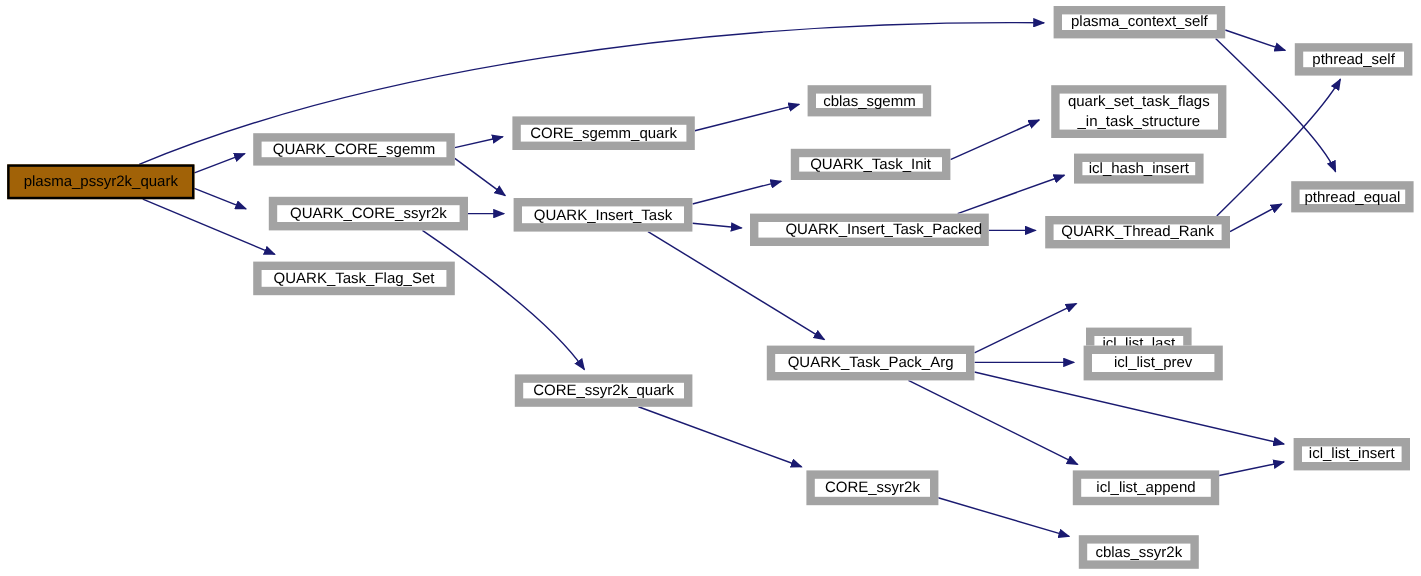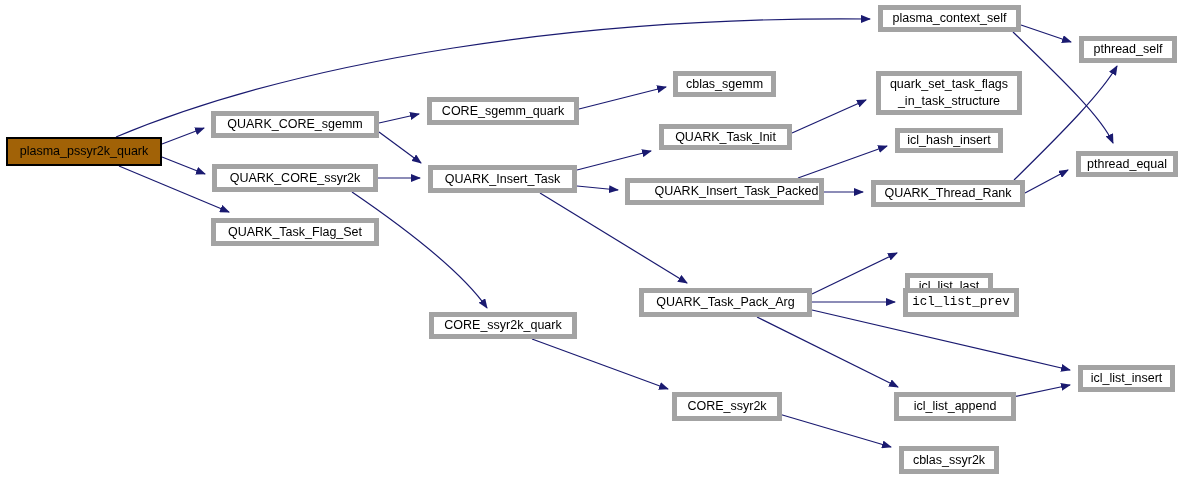--- a/index.html
+++ b/index.html
@@ -8,21 +8,21 @@
     width:1184px;height:480px;
     background:#ffffff;
     font-family:"Liberation Sans", sans-serif;
     overflow:hidden;
   }
   .canvas svg{position:absolute;left:0;top:0;width:1184px;height:480px;}
   .node{
     position:absolute;
     box-sizing:border-box;
     background:#ffffff;
-    border:5px solid #a3a3a3;
+    border:7px solid #a3a3a3;
     display:flex;align-items:center;justify-content:center;
     font-size:12.5px;color:#000000;
     white-space:pre-line;text-align:center;
     line-height:1.35;
     cursor:pointer;
   }
   .node.highlight{
     background:#a16207;
     border:2px solid #000000;
   }
@@ -62,36 +62,36 @@
         <path d="M757,317 L898,387" fill="none" stroke="#1a1a70" stroke-width="1.2" marker-end="url(#arrow)"></path>
         <path d="M812,310 L1070,370" fill="none" stroke="#1a1a70" stroke-width="1.2" marker-end="url(#arrow)"></path>
         <path d="M1003,399 L1070,385" fill="none" stroke="#1a1a70" stroke-width="1.2" marker-end="url(#arrow)"></path>
         <path d="M532,339 L668,389" fill="none" stroke="#1a1a70" stroke-width="1.2" marker-end="url(#arrow)"></path>
         <path d="M779,414 L891,447" fill="none" stroke="#1a1a70" stroke-width="1.2" marker-end="url(#arrow)"></path>
       </g>
   </svg>
   <div id="nodes-layer">
       <div class="node highlight" style="left: 6px; top: 137px; width: 156px; height: 29px;">plasma_pssyr2k_quark</div>
       <div class="node" style="left: 211px; top: 111px; width: 168px; height: 27px;">QUARK_CORE_sgemm</div>
-      <div class="node" style="left: 212px; top: 164px; width: 166px; height: 28px;">QUARK_CORE_ssyr2k</div>
+      <div class="node" style="left: 224px; top: 164px; width: 166px; height: 28px;">QUARK_CORE_ssyr2k</div>
       <div class="node" style="left: 211px; top: 218px; width: 168px; height: 28px;">QUARK_Task_Flag_Set</div>
       <div class="node" style="left: 427px; top: 97px; width: 152px; height: 28px;">CORE_sgemm_quark</div>
       <div class="node" style="left: 428px; top: 165px; width: 149px; height: 28px;">QUARK_Insert_Task</div>
       <div class="node" style="left: 673px; top: 71px; width: 103px; height: 26px;">cblas_sgemm</div>
       <div class="node" style="left: 659px; top: 124px; width: 133px; height: 26px;">QUARK_Task_Init</div>
       <div class="node" style="left: 625px; top: 178px; width: 199px; height: 27px; padding-left: 24px;">QUARK_Insert_Task_Packed</div>
       <div class="node" style="left: 876px; top: 59px; width: 146px; height: 44px; margin-top: 12px;">quark_set_task_flags
 _in_task_structure</div>
       <div class="node" style="left: 878px; top: 5px; width: 143px; height: 27px;">plasma_context_self</div>
       <div class="node" style="left: 1079px; top: 36px; width: 98px; height: 27px;">pthread_self</div>
       <div class="node" style="left: 895px; top: 128px; width: 108px; height: 25px;">icl_hash_insert</div>
       <div class="node" style="left: 871px; top: 180px; width: 154px; height: 27px;">QUARK_Thread_Rank</div>
       <div class="node" style="left: 1076px; top: 151px; width: 102px; height: 26px;">pthread_equal</div>
       <div class="node" style="left: 639px; top: 288px; width: 173px; height: 29px;">QUARK_Task_Pack_Arg</div>
       <div class="node" style="left: 905px; top: 233px; width: 88px; height: 27px; margin-top: 40px;">icl_list_last</div>
-      <div class="node" style="left: 903px; top: 288px; width: 116px; height: 29px; font-family: Liberation Mono, monospace;">icl_list_prev</div>
+      <div class="node" style="left: 903px; top: 288px; width: 116px; height: 29px;">icl_list_prev</div>
       <div class="node" style="left: 1078px; top: 365px; width: 97px; height: 27px;">icl_list_insert</div>
       <div class="node" style="left: 894px; top: 392px; width: 122px; height: 29px;">icl_list_append</div>
       <div class="node" style="left: 429px; top: 312px; width: 148px; height: 27px;">CORE_ssyr2k_quark</div>
       <div class="node" style="left: 672px; top: 392px; width: 110px; height: 29px;">CORE_ssyr2k</div>
       <div class="node" style="left: 899px; top: 446px; width: 100px; height: 28px;">cblas_ssyr2k</div>
     </div>
 </div>
 
 </body></html>

